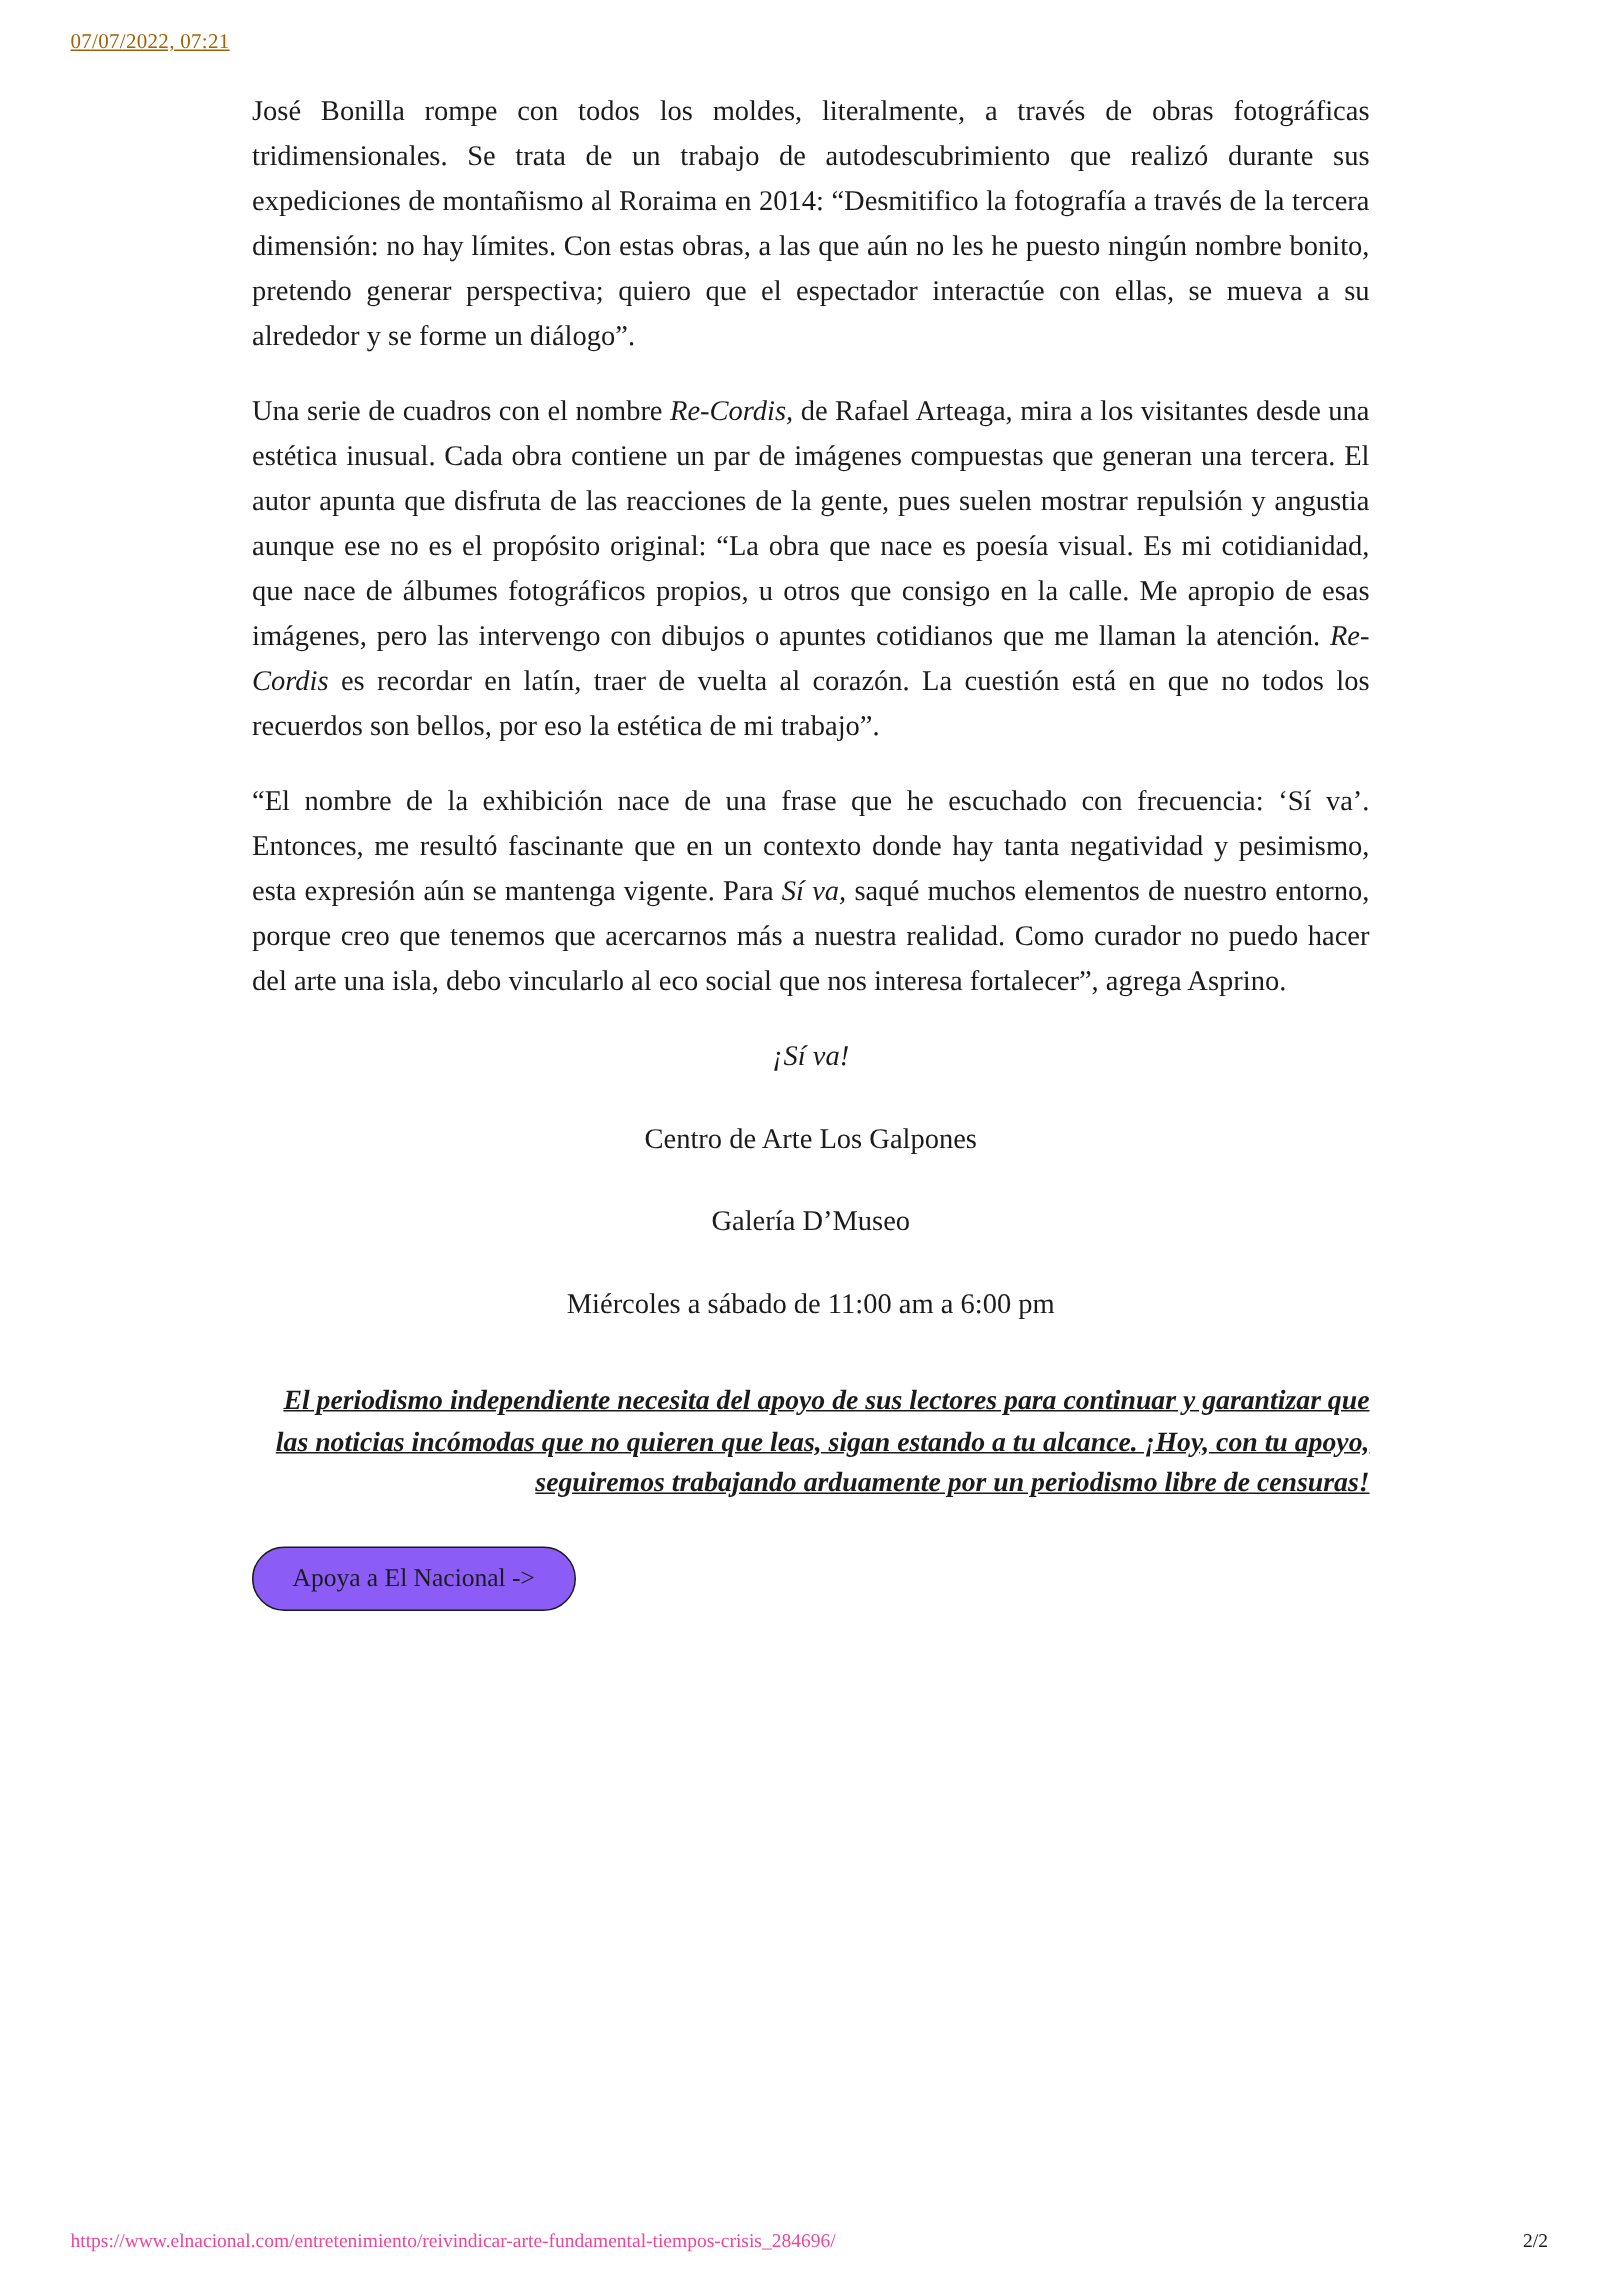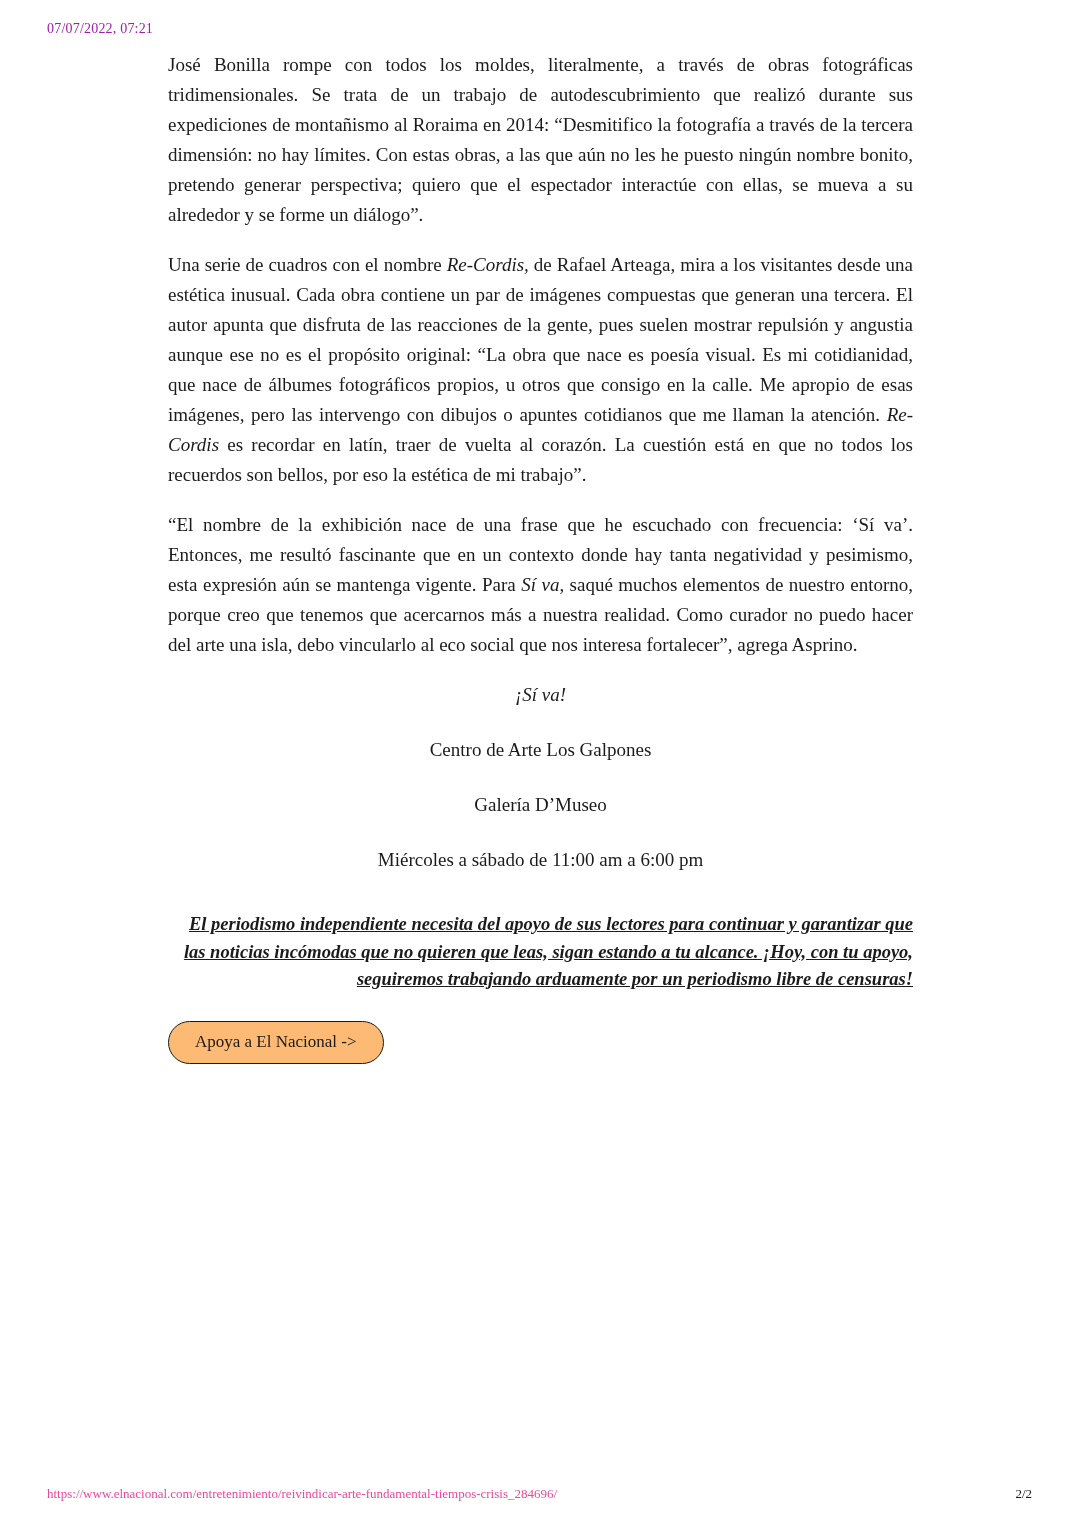--- a/index.html
+++ b/index.html
@@ -10,25 +10,26 @@
     height: 1527px;
     background: #ffffff;
     overflow: hidden;
   }
   .header-dt {
     position: absolute;
     top: 21px;
     left: 47px;
     font-size: 14px;
     letter-spacing: 0.2px;
-    color: #a21caf;
+    color: #a16207;
+    text-decoration: underline;
   }
   .article {
     position: absolute;
-    top: 50px;
+    top: 60px;
     left: 168px;
     width: 745px;
     font-size: 19px;
     line-height: 30px;
     text-align: justify;
   }
   .article p.body-par { margin: 0 0 20px 0; }
   .it { font-style: italic; }
   .info p {
     margin: 0 0 25px 0;
@@ -42,21 +43,21 @@
     font-style: italic;
     text-align: right;
     text-decoration: underline;
   }
   .btn {
     display: inline-block;
     margin-top: 27px;
     padding: 10px 26px 11px 26px;
     border: 1.6px solid #1b1b1b;
     border-radius: 26px;
-    background: #fdba74;
+    background: #8b5cf6;
     font-family: "Liberation Serif", serif;
     font-size: 17px;
     font-style: normal;
     font-weight: normal;
     color: #1b1b1b;
     cursor: pointer;
   }
   .footer-url {
     position: absolute;
     left: 47px;

